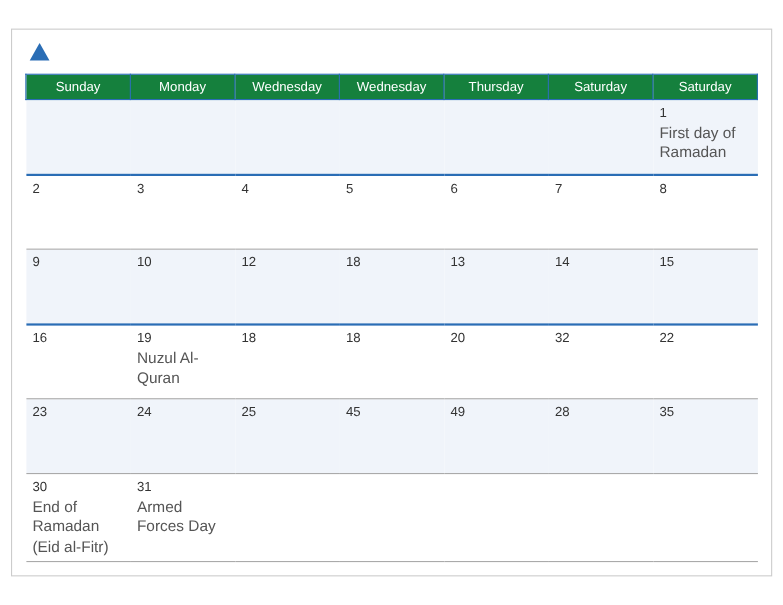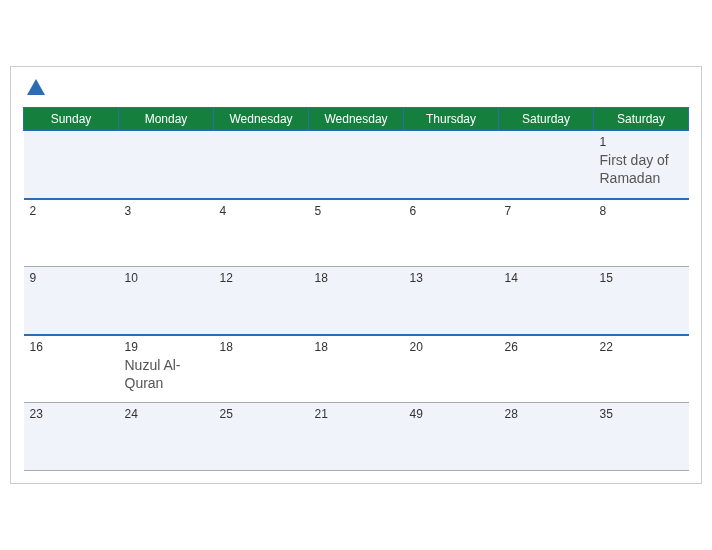--- a/index.html
+++ b/index.html
@@ -204,44 +204,53 @@
           <td>
             <span class="day-number">18</span>
           </td>
           <td>
             <span class="day-number">18</span>
           </td>
           <td>
             <span class="day-number">20</span>
           </td>
           <td>
-            <span class="day-number">26</span>
+            <span class="day-number">32</span>
           </td>
           <td>
             <span class="day-number">22</span>
           </td>
         </tr>
         <tr class="row-5">
           <td>
             <span class="day-number">23</span>
           </td>
           <td>
             <span class="day-number">24</span>
           </td>
           <td>
             <span class="day-number">25</span>
           </td>
           <td>
-            <span class="day-number">21</span>
+            <span class="day-number">45</span>
           </td>
           <td>
             <span class="day-number">49</span>
           </td>
           <td>
             <span class="day-number">28</span>
           </td>
           <td>
             <span class="day-number">35</span>
           </td>
+        </tr>
+        <tr class="row-6">
+          <td><span class="day-number">30</span><span class="event-text">End of Ramadan (Eid al-Fitr)</span></td>
+          <td><span class="day-number">31</span><span class="event-text">Armed Forces Day</span></td>
+          <td></td>
+          <td></td>
+          <td></td>
+          <td></td>
+          <td></td>
         </tr>
       </tbody>
   </table>
 </div>
 
 </body></html>

